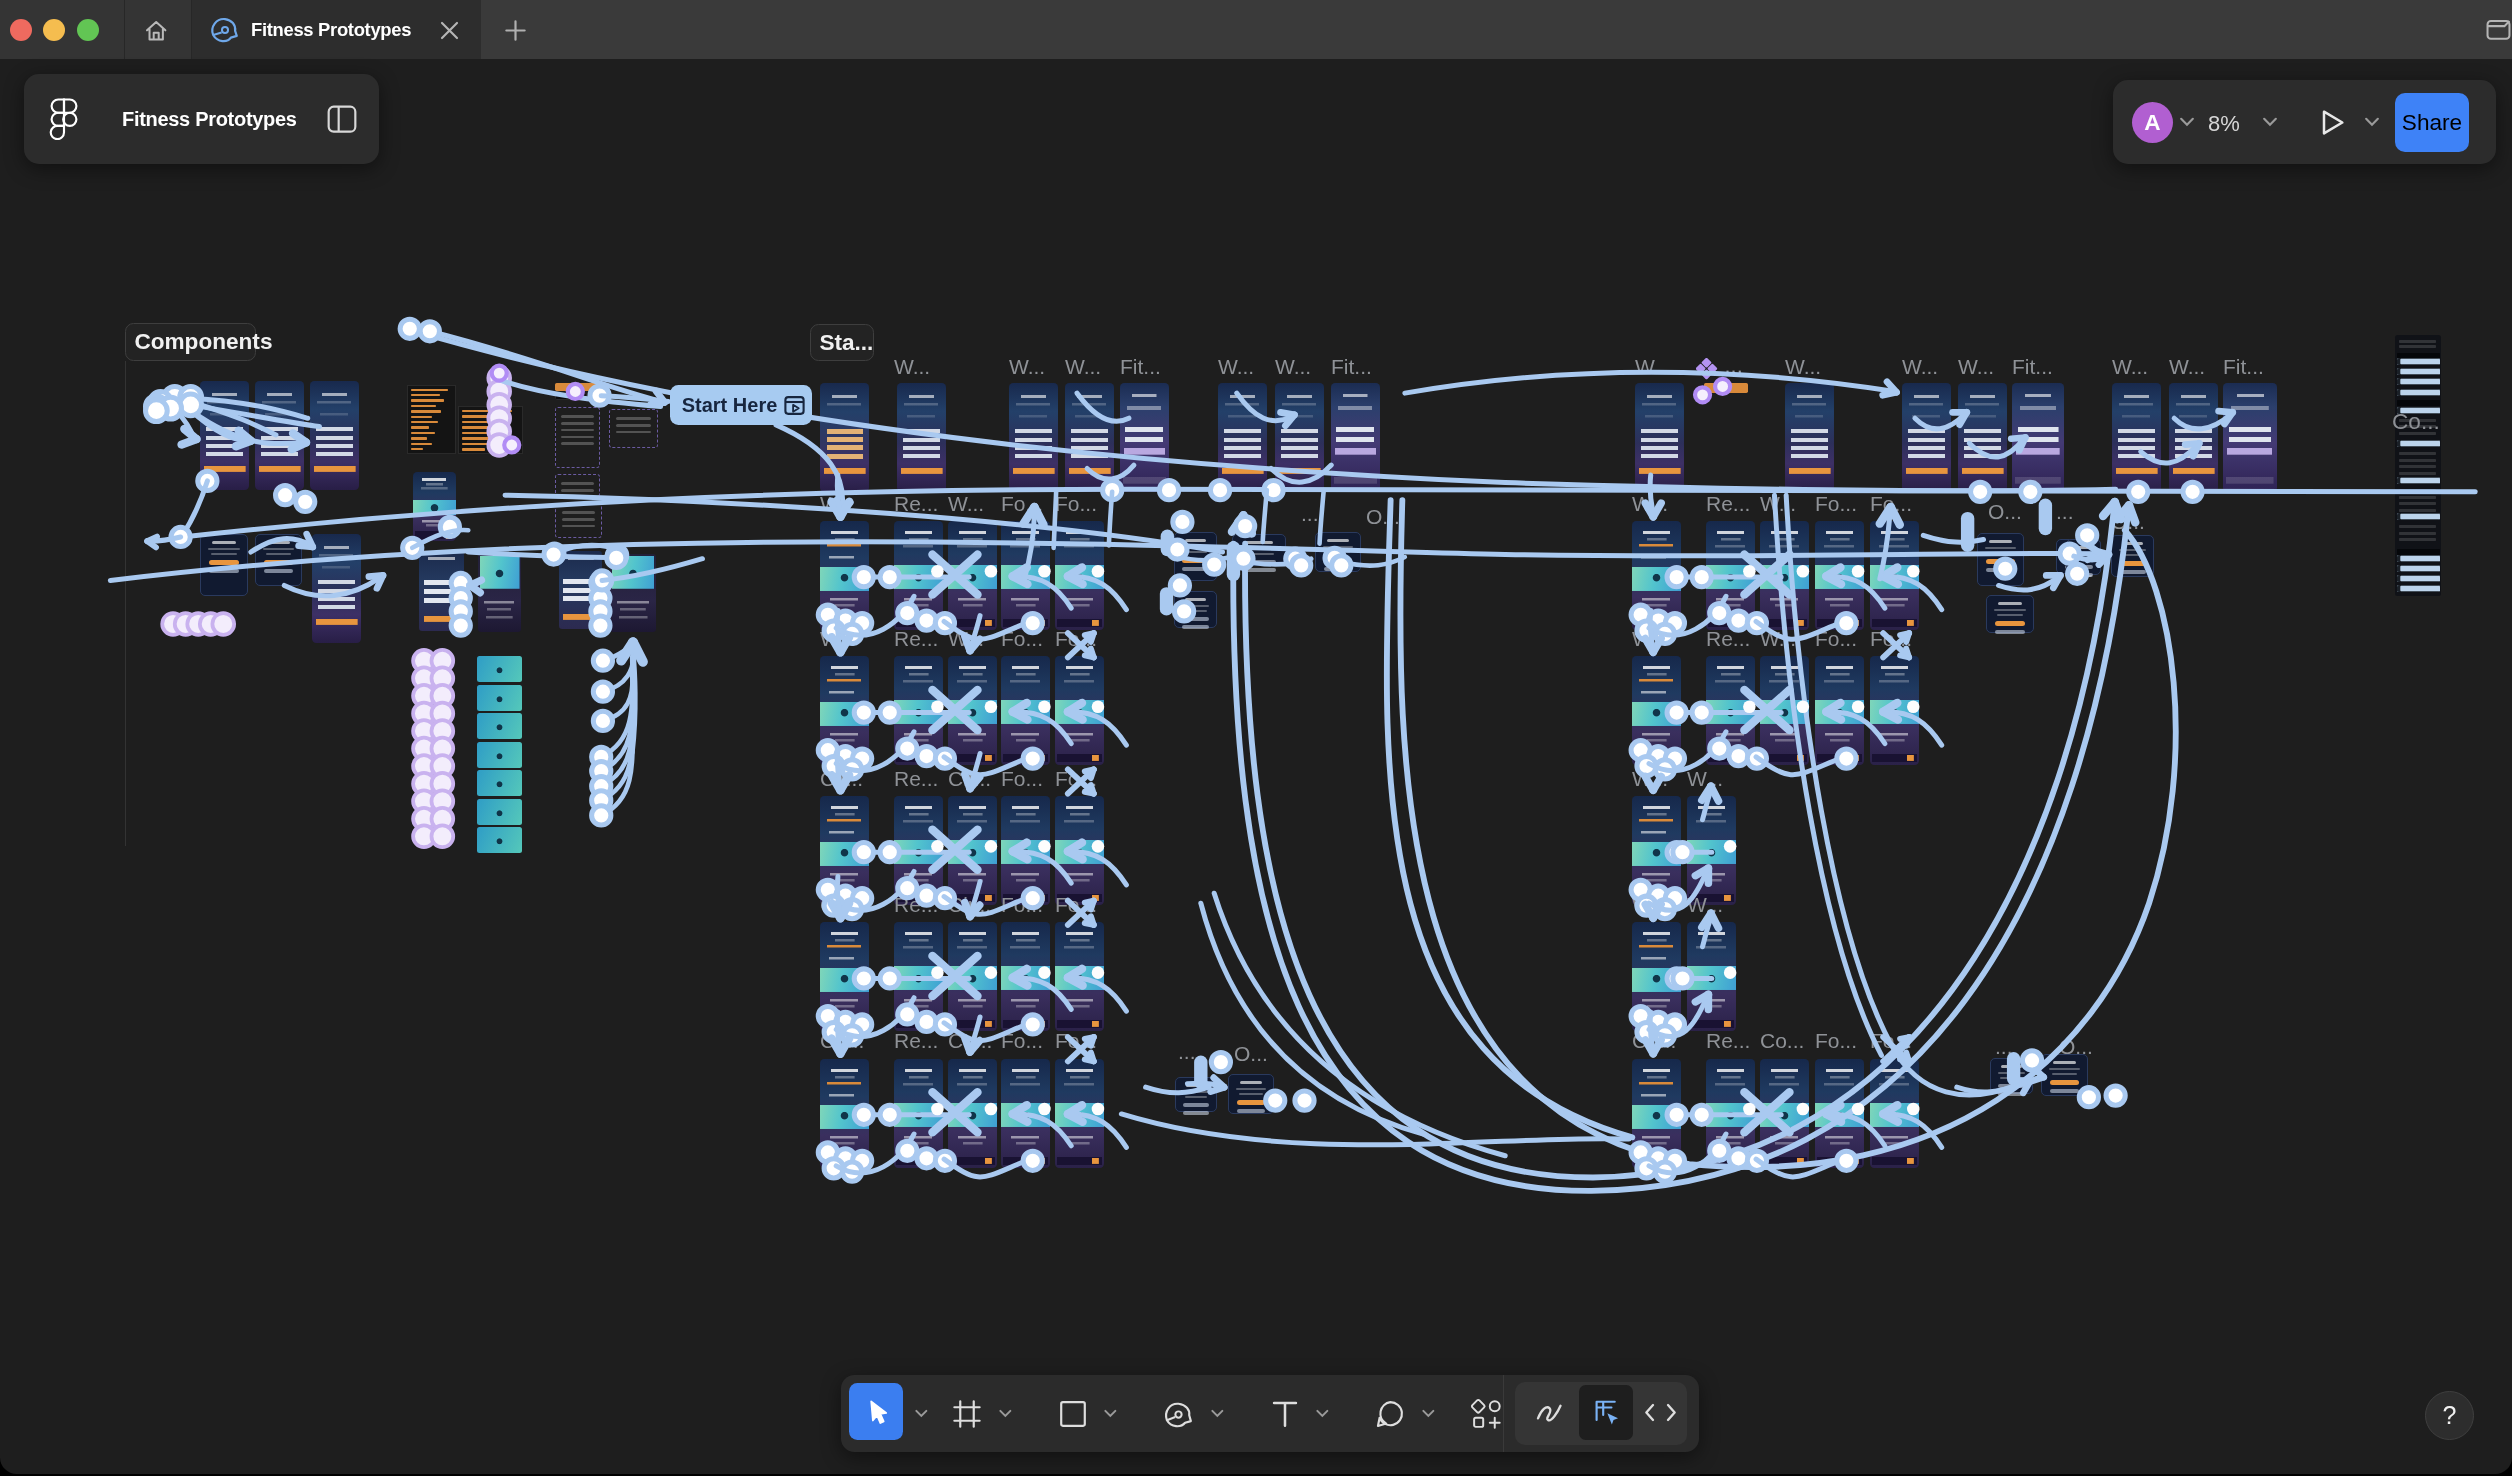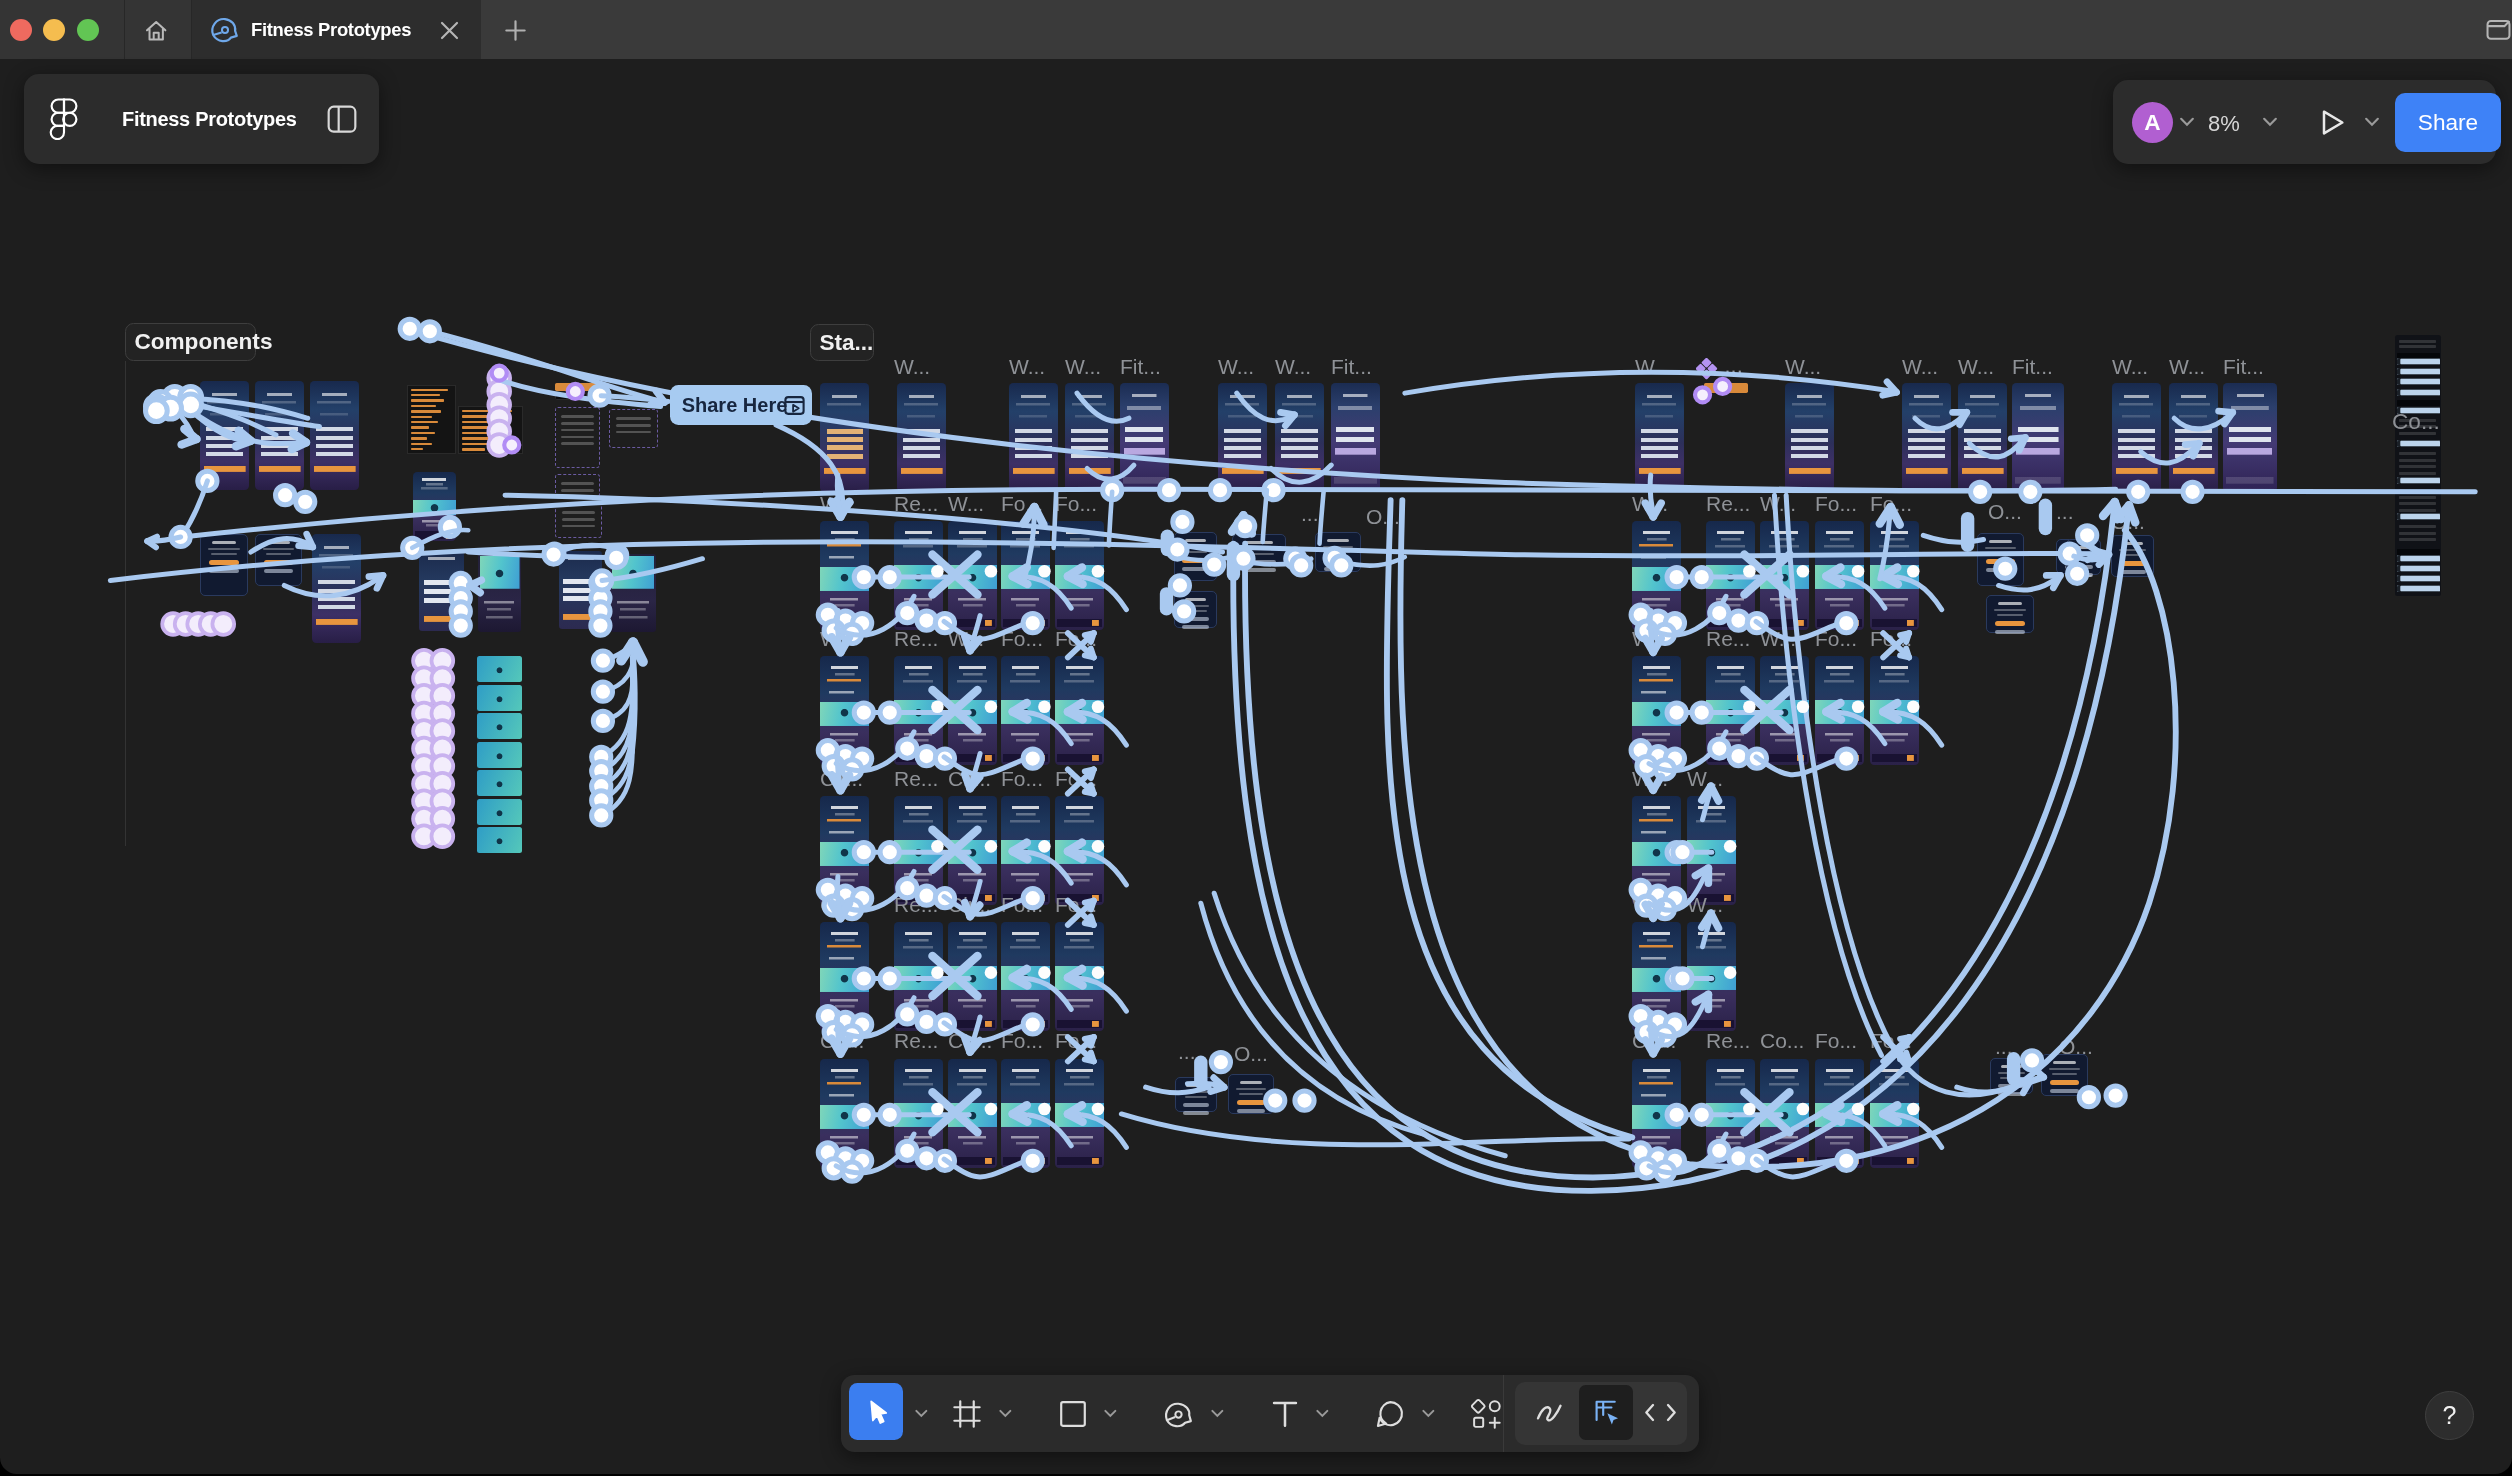--- a/index.html
+++ b/index.html
@@ -7,21 +7,21 @@
 .topbar{position:absolute;left:0;top:0;width:2512px;height:59px;background:#3a3a3a}
 .tb-left{position:absolute;left:0;top:0;width:191px;height:59px;background:#343434}
 .tb-tab{position:absolute;left:191px;top:0;width:290px;height:59px;background:#2d2d2d}
 .tb-sep{position:absolute;top:0;width:0.8px;height:59px;background:#272727}
 .tl{position:absolute;top:19px;width:22px;height:22px;border-radius:50%}
 .tabtitle{position:absolute;left:251px;top:19px;font-size:18.4px;font-weight:700;color:#ffffff;letter-spacing:-0.3px}
 .panel{position:absolute;background:#2c2c2c;border-radius:15px;box-shadow:0 5px 20px rgba(0,0,0,.45)}
 .ptitle{position:absolute;left:98px;top:34px;font-size:20px;font-weight:700;color:#fff;letter-spacing:-0.3px}
 .avatar{position:absolute;left:19px;top:22px;width:41px;height:41px;border-radius:50%;background:#b15fd1;color:#fff;font-size:22.6px;font-weight:700;text-align:center;line-height:41px}
 .zoom{position:absolute;left:95px;top:31px;font-size:22px;color:#d6d6d6}
-.share{position:absolute;left:282px;top:13.4px;width:106px;height:59px;background:#3e82f7;border-radius:10px;color:#ffffff;font-size:22.6px;text-align:center;line-height:59px}
+.share{position:absolute;left:282px;top:13.4px;width:74px;height:59px;background:#3e82f7;border-radius:10px;color:#000000;font-size:22.6px;text-align:center;line-height:59px}
 .toolbar{position:absolute;left:841px;top:1375px;width:858px;height:77px;background:#2b2b2b;border-radius:13.4px;box-shadow:0 5px 20px rgba(0,0,0,.45)}
 .tool-sel{position:absolute;left:8.4px;top:8.4px;width:54px;height:57px;background:#3b7ef0;border-radius:8.4px;display:flex;align-items:center;justify-content:center}
 .tb-div{position:absolute;left:662px;top:0;width:0.8px;height:77px;background:#3a3a3a}
 .subbar{position:absolute;left:674px;top:6.7px;width:172px;height:63px;background:#353535;border-radius:10px}
 .seltile{position:absolute;left:64px;top:3.3px;width:54px;height:55px;background:#1e1e1e;border-radius:6.7px;display:flex;align-items:center;justify-content:center}
 .help{position:absolute;left:2425px;top:1391px;width:49px;height:49px;border-radius:50%;background:#2d2d2d;border:1.7px solid #3f3f3f;color:#f0f0f0;font-size:25px;text-align:center;line-height:47px}
 .chip{position:absolute;background:#232323;border:1.7px solid #3e3e3e;border-radius:8.4px;color:#f0f0f0;font-size:22.6px;font-weight:700;text-align:center;line-height:35px;white-space:nowrap;padding:0 8.4px;z-index:6}
 .lab{position:absolute;color:#8f9297;font-size:21px;white-space:nowrap}
 .lab.big{font-size:22.6px;color:#8d9095}
 .start{position:absolute;left:670px;top:385px;width:142px;height:40px;background:#a7cbf1;border-radius:8.4px;color:#17263f;font-size:20px;font-weight:700;display:flex;align-items:center;padding-left:11.7px;z-index:6}
@@ -104,21 +104,21 @@
 .shh{position:absolute;left:1.7px;width:43px;height:5.9px;background:#05070a;border-radius:0.8px}
 .shp{position:absolute;left:1.7px;width:43px;height:6.7px;background:#bcd4ec;border-radius:1.7px;box-shadow:inset 2.5px 0 0 0.8px #1a2027}
 .sht{position:absolute;left:4.2px;width:37px;height:2.5px;background:rgba(255,255,255,.14);border-radius:0.8px}
 </style></head>
 <body>
 <div id="app">
 <div class="chip" style="left:125px;top:323px;width:131px;height:38px">Components</div>
     <div class="chip" style="left:810px;top:324px;width:64px;height:37px">Sta...</div>
     <div style="position:absolute;left:125px;top:361px;width:0.8px;height:485px;background:#333"></div>
     <div class="start">
-      <span>Share Here</span>
+      <span>Start Here</span>
       <svg style="position:absolute;right:6.7px;top:10px" width="21" height="21" viewBox="0 0 30 30">
         <rect x="2" y="3" width="26" height="24" rx="4" fill="none" stroke="#17263f" stroke-width="3"></rect>
         <path d="M2 10 h26" stroke="#17263f" stroke-width="3"></path>
         <path d="M13 14 l8 5 -8 5 z" fill="none" stroke="#17263f" stroke-width="2.6" stroke-linejoin="round"></path>
       </svg>
     </div>
     <div class="ph pa2" style="left:200px;top:381px;width:49px;height:109px"></div>
     <div class="ph pa2" style="left:255px;top:381px;width:49px;height:109px"></div>
     <div class="ph pa2" style="left:310px;top:381px;width:49px;height:109px"></div>
     <div class="modal" style="left:200px;top:534px;width:48px;height:62px">

